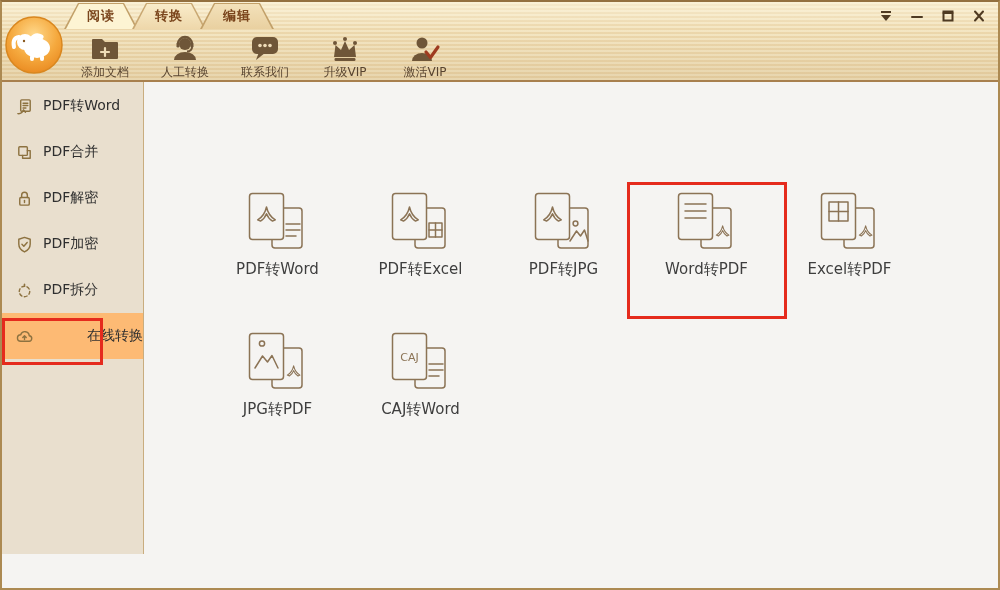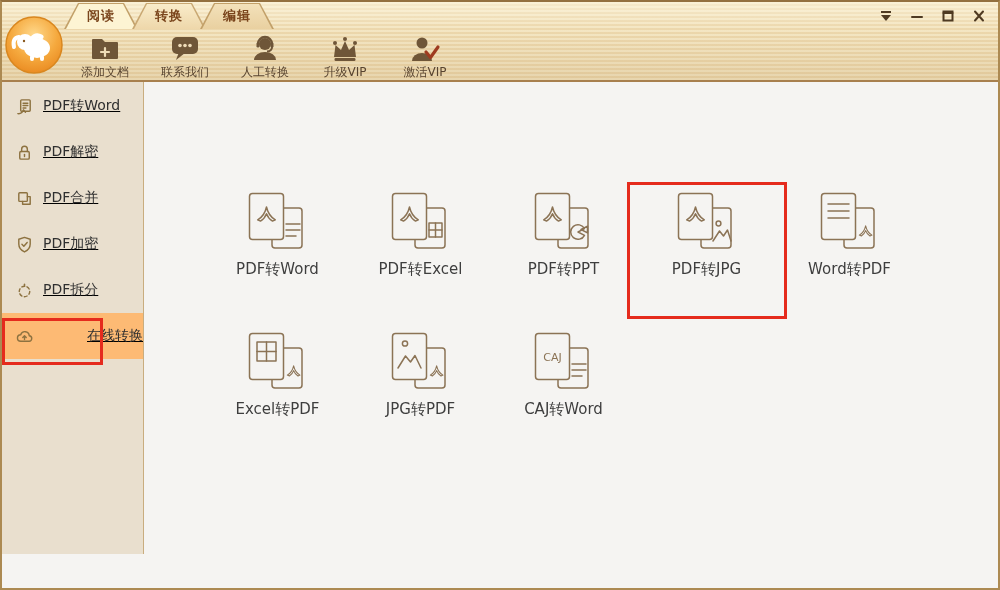--- a/index.html
+++ b/index.html
@@ -33,21 +33,21 @@
   .win-controls{ position:absolute; right:10px; top:6px; display:flex; gap:13px; align-items:center; }
   .wbtn{ width:18px; height:16px; display:flex; align-items:center; justify-content:center; cursor:pointer; }
   
   .toolbar{ position:absolute; left:71px; top:29px; display:flex; gap:16px; }
   .tbi{ width:64px; height:50px; display:flex; flex-direction:column; align-items:center; cursor:pointer; }
   .tbi .ticon{ height:32px; display:flex; align-items:flex-end; justify-content:center; }
   .tbi .tlabel{ font-size:12px; color:#584430; margin-top:1px; white-space:nowrap; }
   
   .logo{ position:absolute; left:2px; top:13px; width:60px; height:60px; }
   
-  .body{ display:flex; height:472px;text-decoration:underline; }
+  .body{ display:flex; height:472px; }
   .sidebar{
     width:142px; background:#e9dfce; border-right:1px solid #c9ad7f;
     padding-top:1px; flex:none;
   }
   .sbi{ height:46px; display:flex; align-items:center; padding-left:13px; gap:9px;
     font-size:14px; color:#2f2f2f; cursor:pointer; }
   .sbi.active{ background:#fdba74;justify-content:space-between; }
   .main{ flex:1; position:relative; background:#f5f4f2; }
   .grid{ position:absolute; left:62px; top:110px; display:grid;
     grid-template-columns:repeat(5,143px); row-gap:53px; }
@@ -127,42 +127,42 @@
             <path class="fillp" d="M4,6 h9 l3,3 h12 a1,1 0 0 1 1,1 v15 a1,1 0 0 1 -1,1 H4 a1,1 0 0 1 -1,-1 V7 a1,1 0 0 1 1,-1 z"></path>
             <path class="cut" d="M12,19 h8 M16,15 v8"></path>
           </svg>
         </div>
         <div class="tlabel">添加文档</div>
       </div>
 
       <div class="tbi">
         <div class="ticon">
           <svg class="ticonsvg" width="32" height="30" viewBox="0 0 32 30">
-            <rect class="fillp" x="3" y="4" width="26" height="17" rx="5"></rect>
-            <path class="fillp" d="M10,19 L7,27 L16,20 Z"></path>
-            <circle class="dot" cx="11" cy="12.5" r="1.8"></circle>
-            <circle class="dot" cx="16" cy="12.5" r="1.8"></circle>
-            <circle class="dot" cx="21" cy="12.5" r="1.8"></circle>
-          </svg>
-        </div>
-        <div class="tlabel">联系我们</div>
-      </div>
-
-      <div class="tbi">
-        <div class="ticon">
-          <svg class="ticonsvg" width="32" height="30" viewBox="0 0 32 30">
             <circle class="fillp" cx="16" cy="11" r="6"></circle>
             <path class="fillp" d="M5,27 a11,8 0 0 1 22,0 z"></path>
             <path d="M9,11 a7,7 0 0 1 14,0" stroke="#6f5638" stroke-width="2.4" fill="none"></path>
             <rect class="fillp" x="7.5" y="9.5" width="3" height="5" rx="1.2"></rect>
             <rect class="fillp" x="21.5" y="9.5" width="3" height="5" rx="1.2"></rect>
             <path d="M23,14 q0,4 -5,4.5" stroke="#6f5638" stroke-width="2" fill="none"></path>
           </svg>
         </div>
         <div class="tlabel">人工转换</div>
+      </div>
+
+      <div class="tbi">
+        <div class="ticon">
+          <svg class="ticonsvg" width="32" height="30" viewBox="0 0 32 30">
+            <rect class="fillp" x="3" y="4" width="26" height="17" rx="5"></rect>
+            <path class="fillp" d="M10,19 L7,27 L16,20 Z"></path>
+            <circle class="dot" cx="11" cy="12.5" r="1.8"></circle>
+            <circle class="dot" cx="16" cy="12.5" r="1.8"></circle>
+            <circle class="dot" cx="21" cy="12.5" r="1.8"></circle>
+          </svg>
+        </div>
+        <div class="tlabel">联系我们</div>
       </div>
 
       <div class="tbi">
         <div class="ticon">
           <svg class="ticonsvg" width="34" height="30" viewBox="0 0 34 30">
             <path class="fillp" d="M6,24 L7.5,12 L13,17 L17,8 L21,17 L26.5,12 L28,24 Z"></path>
             <rect class="fillp" x="6.5" y="25" width="21" height="3" rx="1.2"></rect>
             <circle class="fillp" cx="7" cy="10" r="2"></circle>
             <circle class="fillp" cx="17" cy="6" r="2"></circle>
             <circle class="fillp" cx="27" cy="10" r="2"></circle>
@@ -212,37 +212,37 @@
         <svg class="sicon" width="19" height="19" viewBox="0 0 20 20">
           <rect x="6" y="3" width="10" height="12" rx="1"></rect>
           <path d="M8.5,6.5 h5 M8.5,9 h5 M8.5,11.5 h3"></path>
           <path d="M3,17.5 c3,0.5 5,-1.5 6,-4 l2,2.5"></path>
         </svg>
         <span>PDF转Word</span>
       </div>
 
       <div class="sbi">
         <svg class="sicon" width="19" height="19" viewBox="0 0 20 20">
+          <rect x="4" y="4" width="9" height="9" rx="1"></rect>
+          <path d="M8,16 h8 a0,0 0 0 0 0,0 v-8 M8,16 v-3 M16,8 h-3"></path>
+        </svg>
+        <span>PDF合并</span>
+      </div>
+
+      <div class="sbi">
+        <svg class="sicon" width="19" height="19" viewBox="0 0 20 20">
           <rect x="5" y="9" width="10" height="8" rx="1.2"></rect>
           <path d="M7,9 V6.5 a3,3 0 0 1 6,0 V9"></path>
           <path d="M10,12 v2.2"></path>
         </svg>
         <span>PDF解密</span>
       </div>
 
       <div class="sbi">
         <svg class="sicon" width="19" height="19" viewBox="0 0 20 20">
-          <rect x="4" y="4" width="9" height="9" rx="1"></rect>
-          <path d="M8,16 h8 a0,0 0 0 0 0,0 v-8 M8,16 v-3 M16,8 h-3"></path>
-        </svg>
-        <span>PDF合并</span>
-      </div>
-
-      <div class="sbi">
-        <svg class="sicon" width="19" height="19" viewBox="0 0 20 20">
           <path d="M10,2.5 L16,4.5 V9.5 C16,13.8 13.2,16.3 10,17.8 C6.8,16.3 4,13.8 4,9.5 V4.5 Z"></path>
           <path d="M7.3,9.8 L9.3,11.8 L12.8,7.8"></path>
         </svg>
         <span>PDF加密</span>
       </div>
 
       <div class="sbi">
         <svg class="sicon" width="19" height="19" viewBox="0 0 20 20">
           <circle cx="10" cy="11" r="5.5" stroke-dasharray="3 2.6"></circle>
           <path d="M10,3.5 v2"></path>
@@ -280,32 +280,20 @@
             <rect x="38" y="31" width="13" height="14"></rect>
               <path d="M44.5,31 v14 M38,38 h13"></path>
             <rect class="occl" x="1.5" y="1.5" width="34" height="46" rx="3"></rect>
             <g transform="translate(6.5,12.5)">
                 <path d="M12 2.5 C10.8 8 7.5 12.8 3.2 15.4 L6 16.6 C9.6 14.4 11.2 11.4 12 9.2 C12.8 11.4 14.4 14.4 18 16.6 L20.8 15.4 C16.5 12.8 13.2 8 12 2.5 Z"></path>
               </g>
           </svg>
           <div class="clabel">PDF转Excel</div>
         </div>
 
-        <div class="cell">
-          <svg class="gicon" width="60" height="62" viewBox="0 0 60 62">
-            <rect x="24" y="16" width="30" height="40" rx="3"></rect>
-            <path d="M44,40 L50.5,36.7 A7.3,7.3 0 1 0 50.5,43.3 Z"></path>
-            <path d="M47,37.5 L53.5,34.2 L53.5,40.9 Z"></path>
-            <rect class="occl" x="1.5" y="1.5" width="34" height="46" rx="3"></rect>
-            <g transform="translate(6.5,12.5)">
-                <path d="M12 2.5 C10.8 8 7.5 12.8 3.2 15.4 L6 16.6 C9.6 14.4 11.2 11.4 12 9.2 C12.8 11.4 14.4 14.4 18 16.6 L20.8 15.4 C16.5 12.8 13.2 8 12 2.5 Z"></path>
-              </g>
-          </svg>
-          <div class="clabel">PDF转PPT</div>
-        </div>
 
         <div class="cell">
           <svg class="gicon" width="60" height="62" viewBox="0 0 60 62">
             <rect x="24" y="16" width="30" height="40" rx="3"></rect>
             <circle cx="41.5" cy="31.5" r="2.4"></circle>
             <path d="M36,49 L42.5,39 L46.5,44 L50.5,38 L54,49"></path>
             <rect class="occl" x="1.5" y="1.5" width="34" height="46" rx="3"></rect>
             <g transform="translate(6.5,12.5)">
                 <path d="M12 2.5 C10.8 8 7.5 12.8 3.2 15.4 L6 16.6 C9.6 14.4 11.2 11.4 12 9.2 C12.8 11.4 14.4 14.4 18 16.6 L20.8 15.4 C16.5 12.8 13.2 8 12 2.5 Z"></path>
               </g>

